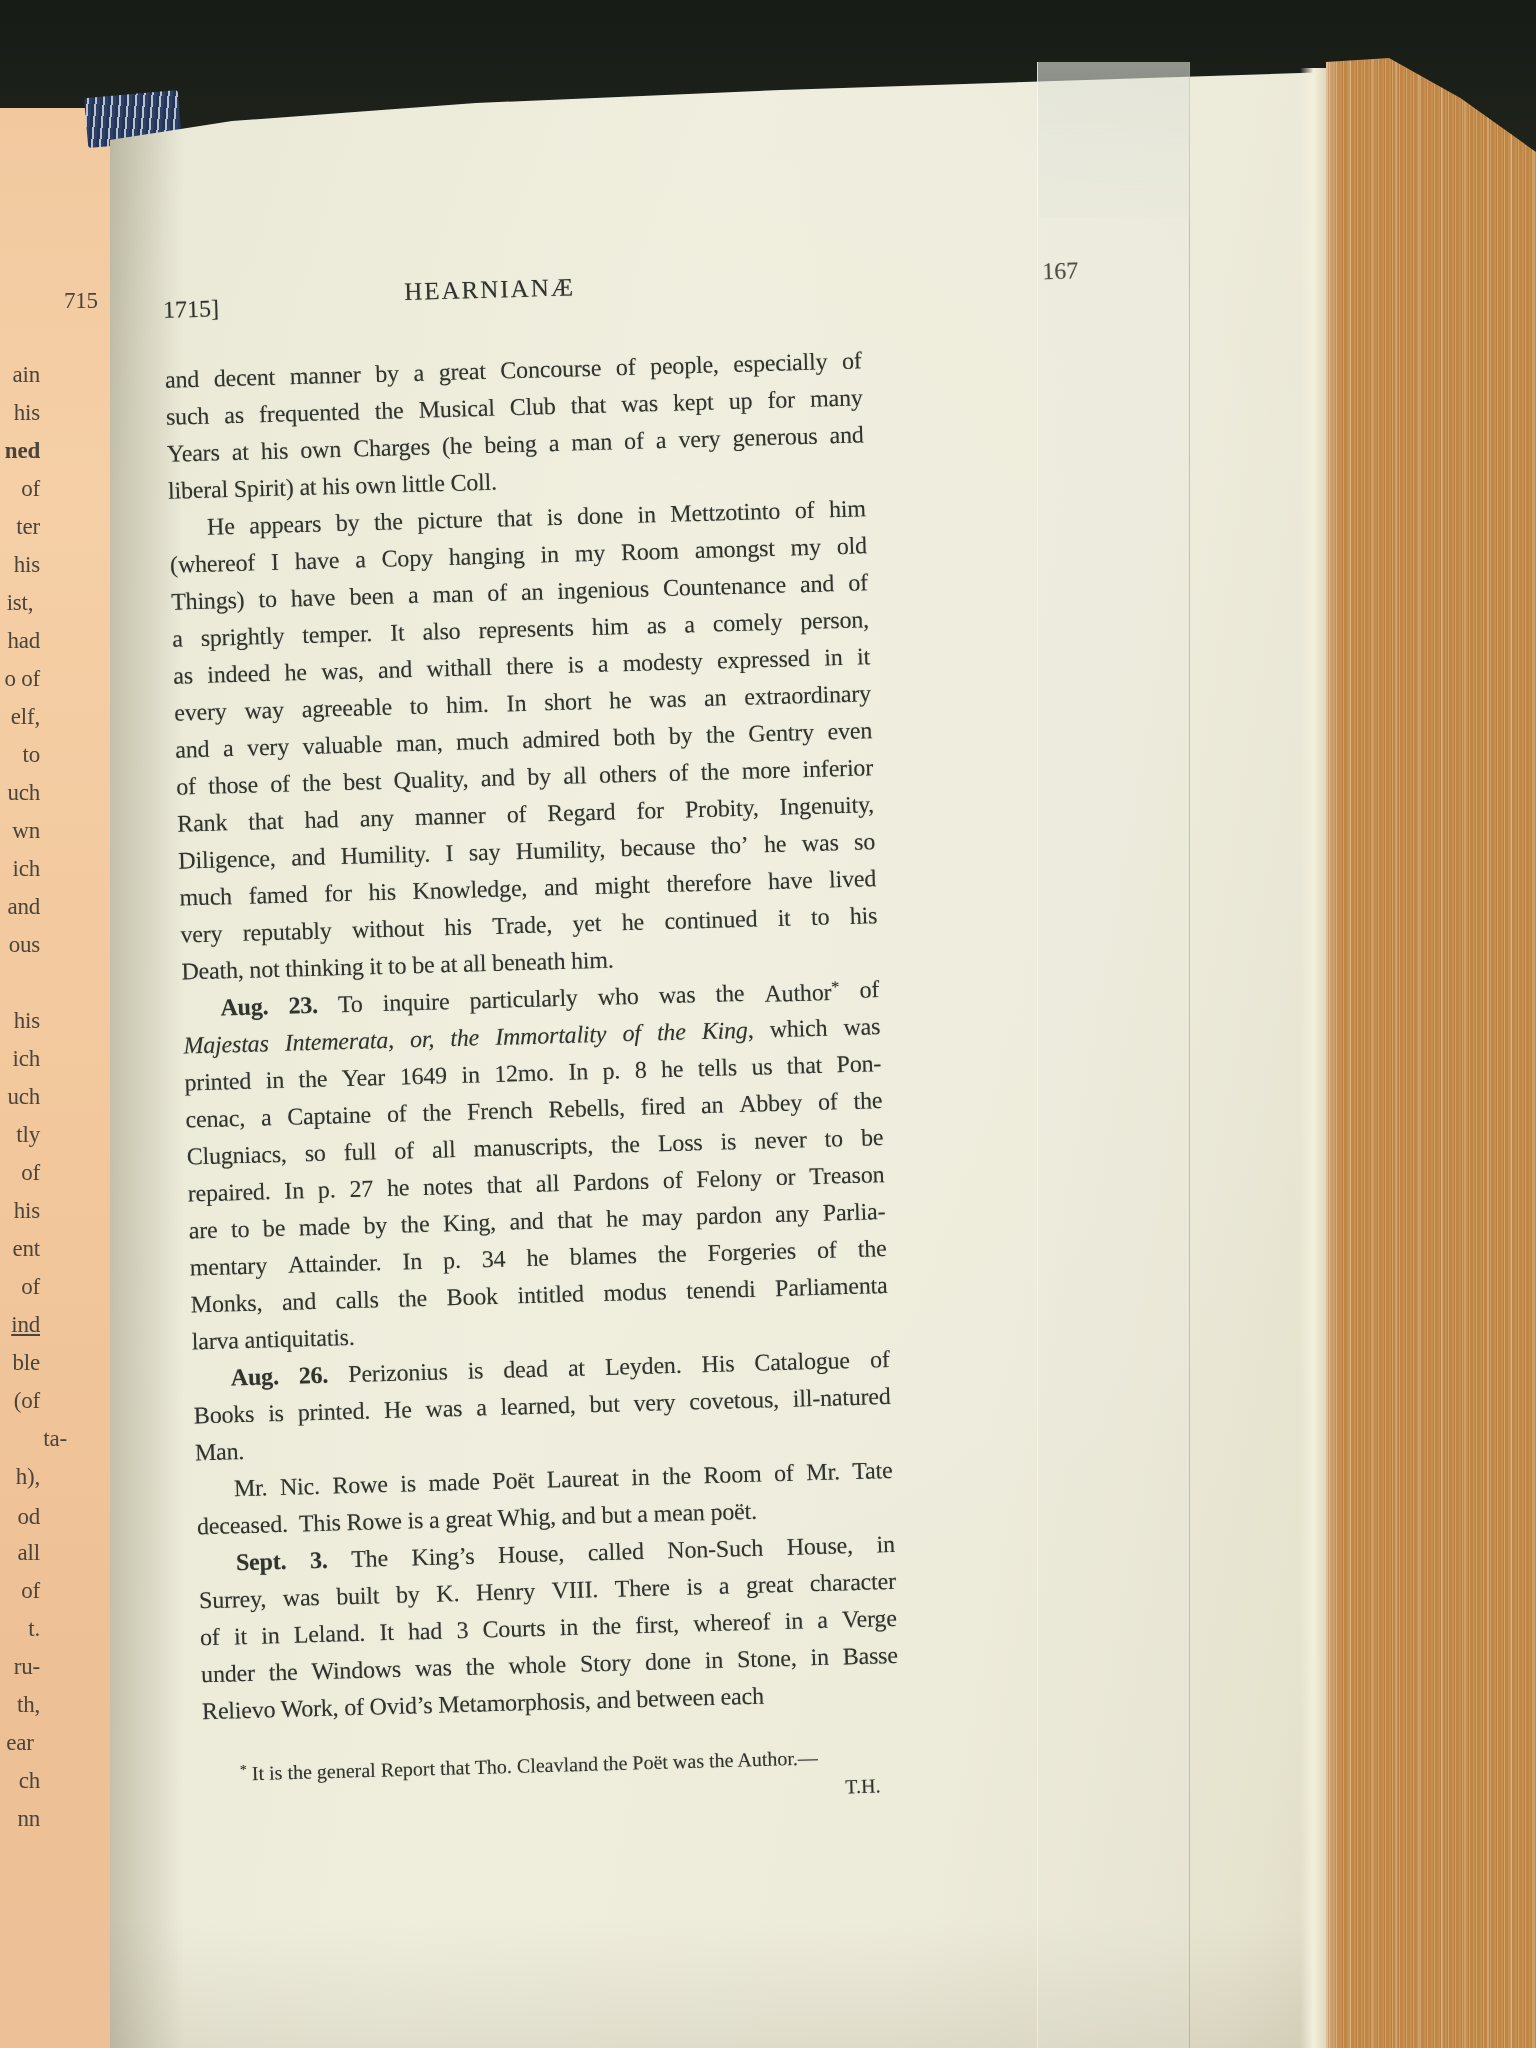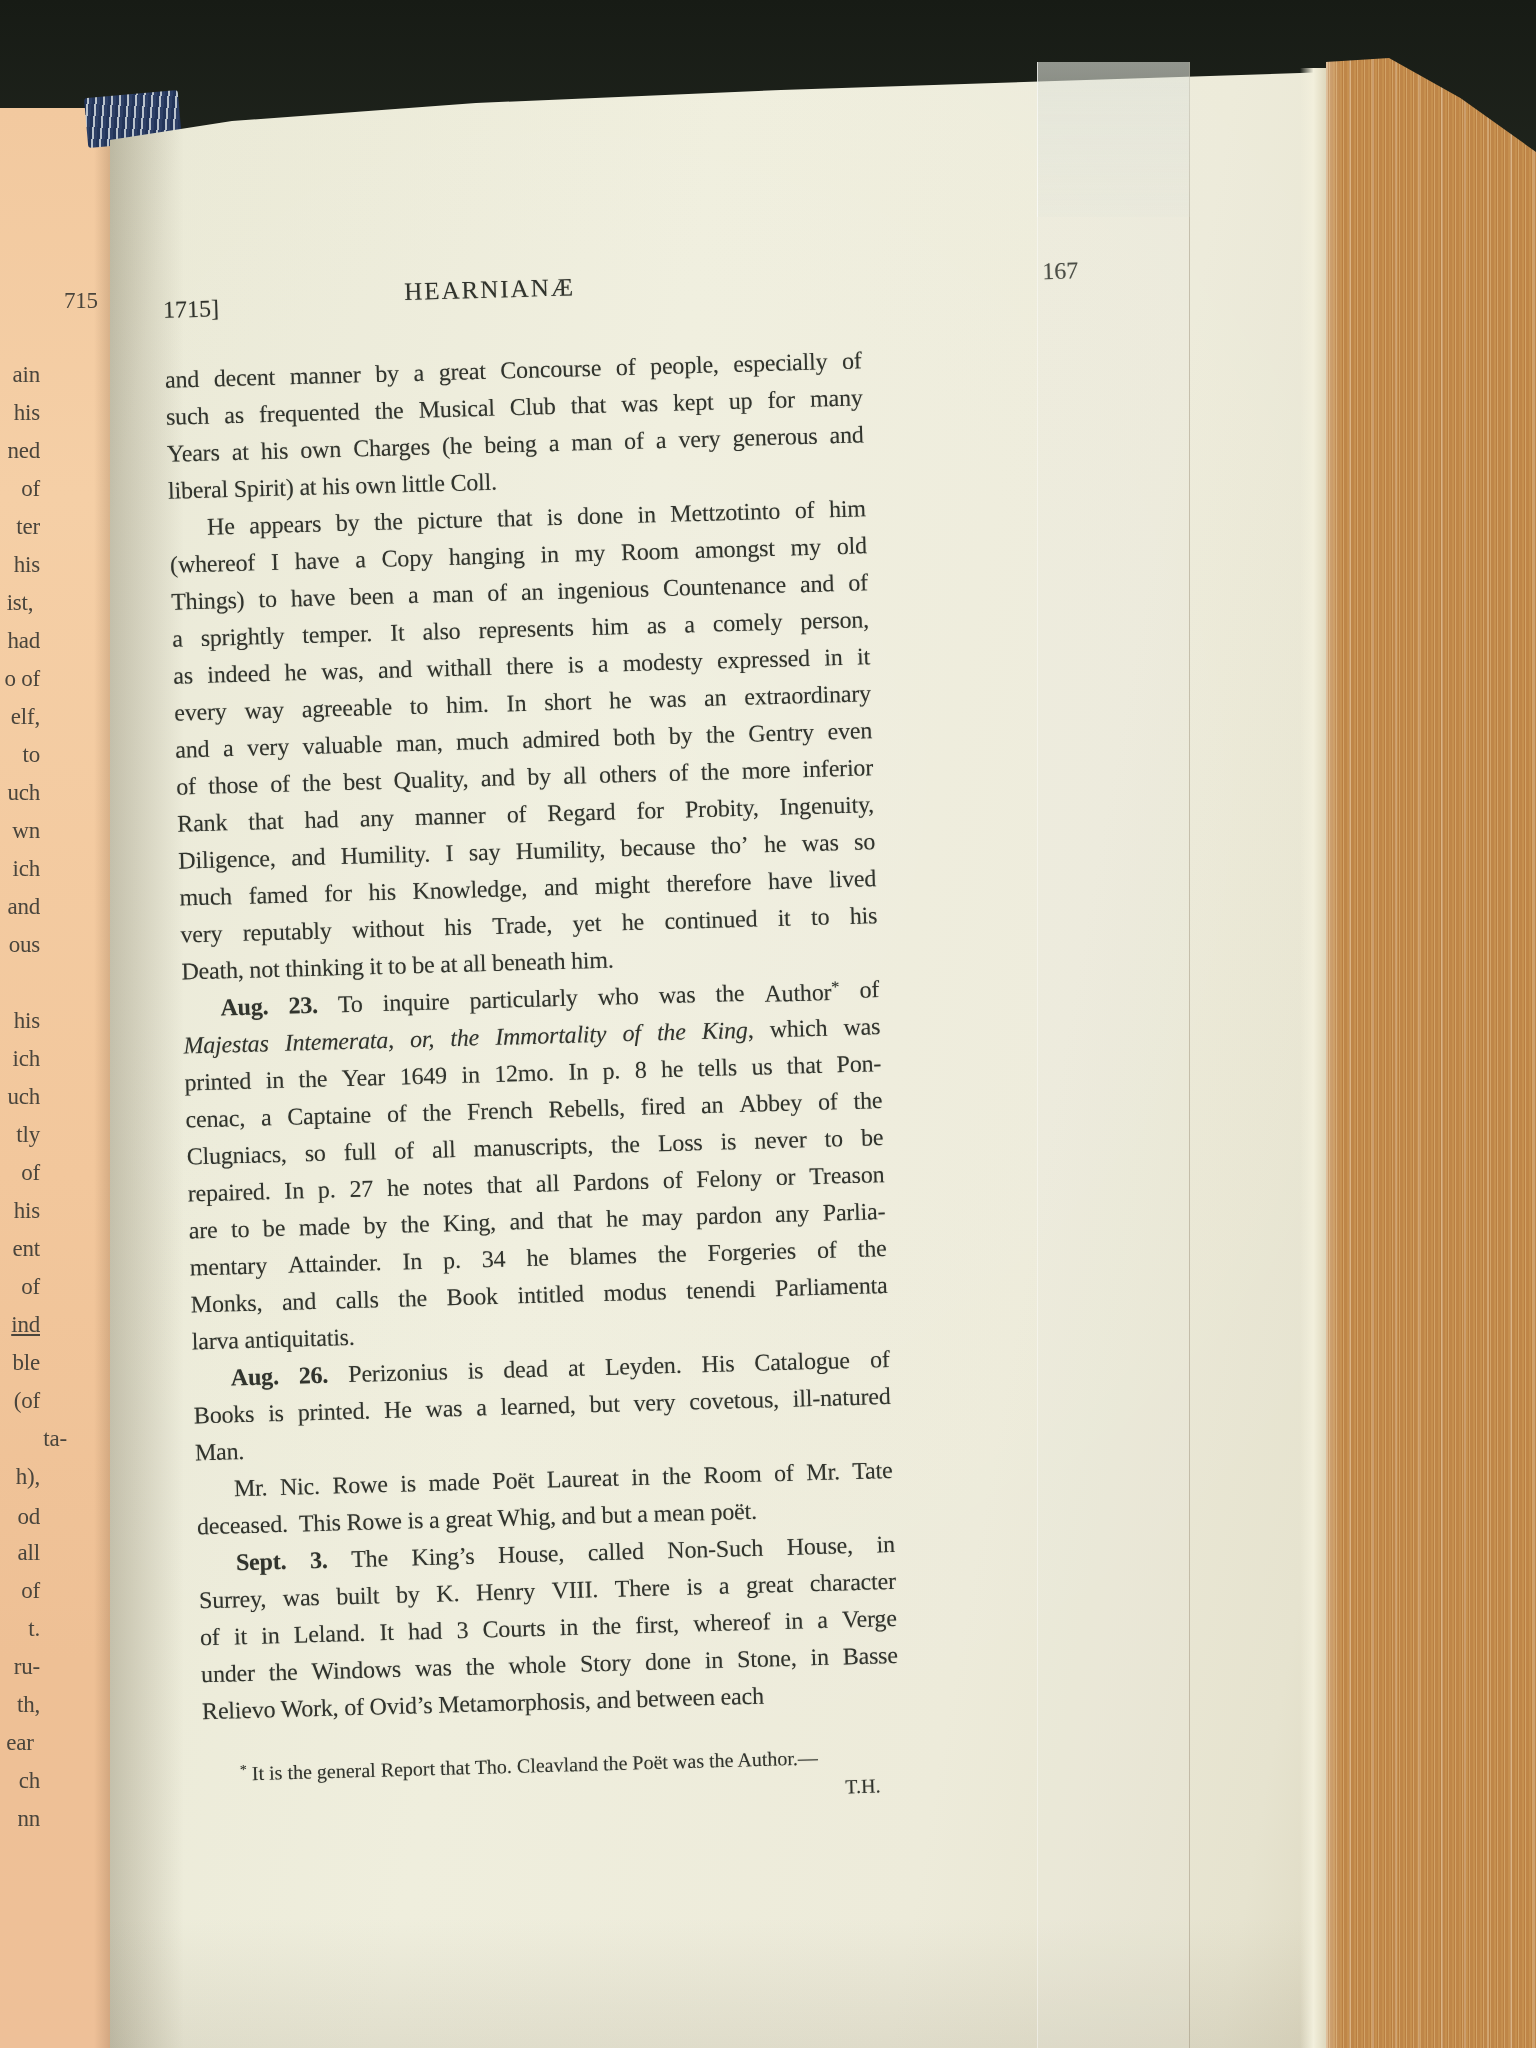--- a/index.html
+++ b/index.html
@@ -3,21 +3,21 @@
 <meta charset="utf-8">
 <style>
   html,body{margin:0;padding:0;background:#20241d;}
   .scene{position:relative;width:1536px;height:2048px;overflow:hidden;
          background:linear-gradient(180deg,#171b15 0%,#232820 12%,#262b22 100%);
          font-family:"Liberation Serif","DejaVu Serif",serif;}
 
   
   .facing-page{position:absolute;left:0;top:108px;width:120px;height:1940px;
 icon    clip-path:polygon(0 42px,100% 0,100% 100%,0 100%);
-    background:linear-gradient(180deg,#f2c99f 0%,#f5cfa6 20%,#f2c79c 55%,#eec095 80%,#eec098 100%);}
+    background:linear-gradient(180deg,#f2c99f 0%,#f5cfa6 20%,#f2c79c 55%,#eec095 80%,#eec098 100%);padding-left:20px;}
   .facing-page::after{content:"";position:absolute;right:0;top:0;width:26px;height:100%;
     background:linear-gradient(270deg,rgba(90,58,28,.30),rgba(90,58,28,0));}
   .fragments{position:absolute;left:0;top:-108px;width:120px;height:2048px;}
   .frag{position:absolute;left:0;width:40px;display:block;text-align:right;
         font-size:23px;line-height:26px;color:#4a453c;letter-spacing:-.2px;}
 
   
   .cloth{position:absolute;left:86px;top:94px;width:94px;height:50px;transform:rotate(-5deg);
     background:repeating-linear-gradient(100deg,#23355a 0 3px,#b9c2cc 3px 5px,#2e4066 5px 8px);
     border-radius:3px;}
@@ -80,21 +80,21 @@
 </head>
 <body>
 
 <div class="scene">
 
   <div class="facing-page">
     <div class="fragments">
         <span class="frag" style="top: 288px; left: 64px; text-align: left; width: 62px;">715</span>
         <span class="frag" style="top: 362px;">ain</span>
         <span class="frag" style="top: 400px;">his</span>
-        <span class="frag" style="top: 438px;">ned</span>
+        <span class="frag" style="top: 438px; font-weight: bold;">ned</span>
         <span class="frag" style="top: 476px;">of</span>
         <span class="frag" style="top: 514px;">ter</span>
         <span class="frag" style="top: 552px;">his</span>
         <span class="frag" style="top: 590px; text-align: center;">ist,</span>
         <span class="frag" style="top: 628px;">had</span>
         <span class="frag" style="top: 666px;">o of</span>
         <span class="frag" style="top: 704px;">elf,</span>
         <span class="frag" style="top: 742px;">to</span>
         <span class="frag" style="top: 780px;">uch</span>
         <span class="frag" style="top: 818px;">wn</span>

